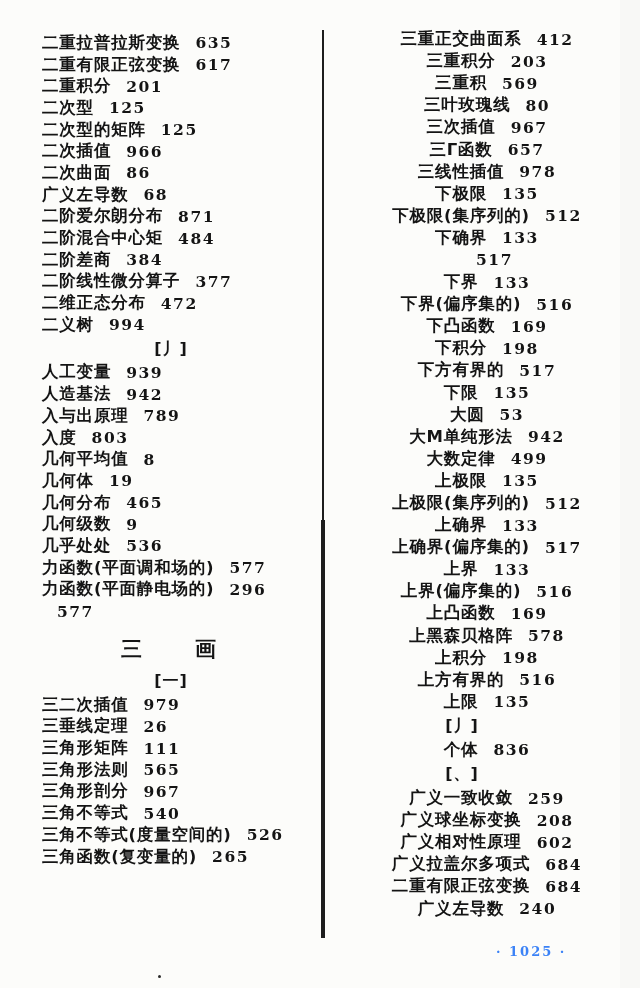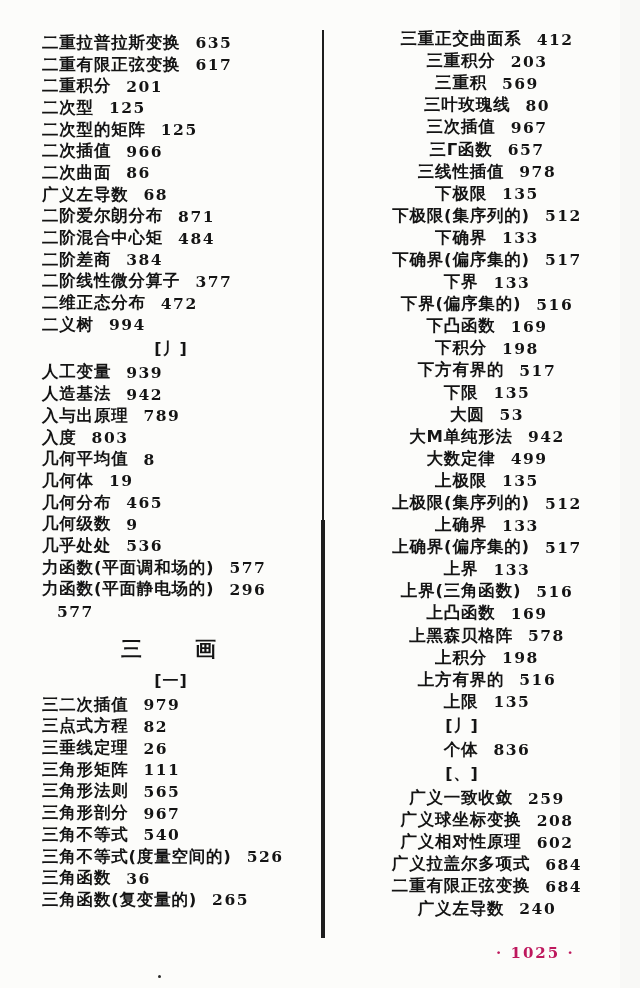--- a/index.html
+++ b/index.html
@@ -68,23 +68,23 @@
   }
   .divider-thin  { left: 322px; top: 30px;  width: 2px; height: 512px; }
   .divider-thick { left: 321px; top: 520px; width: 4px; height: 418px; }
 
   .pageno {
     position: absolute;
     left: 496px;
     top: 944px;
     font-family: "DejaVu Serif", serif;
     font-weight: 700;
-    font-size: 15px;
+    font-size: 13px;
     letter-spacing: 2px;
-    color: #be185d;
+    color: #3b82f6;
   }
   .speck {
     position: absolute;
     left: 158px;
     top: 975px;
     width: 3px;
     height: 3px;
     background: #2a2a2a;
     border-radius: 50%;
   }
@@ -201,24 +201,20 @@
       <div class="section">
         <span>三</span>
         <span>画</span>
       </div>
       <div class="subsection">[一]</div>
       <div class="entry">
         <span class="term">三二次插值</span>
         <span class="pagenum">979</span>
       </div>
       <div class="entry">
-        <span class="term">三点式方程</span>
-        <span class="pagenum">82</span>
-      </div>
-      <div class="entry">
         <span class="term">三垂线定理</span>
         <span class="pagenum">26</span>
       </div>
       <div class="entry">
         <span class="term">三角形矩阵</span>
         <span class="pagenum">111</span>
       </div>
       <div class="entry">
         <span class="term">三角形法则</span>
         <span class="pagenum">565</span>
@@ -229,24 +225,20 @@
       </div>
       <div class="entry">
         <span class="term">三角不等式</span>
         <span class="pagenum">540</span>
       </div>
       <div class="entry">
         <span class="term">三角不等式(度量空间的)</span>
         <span class="pagenum">526</span>
       </div>
       <div class="entry">
-        <span class="term">三角函数</span>
-        <span class="pagenum">36</span>
-      </div>
-      <div class="entry">
         <span class="term">三角函数(复变量的)</span>
         <span class="pagenum">265</span>
       </div>
     </div>
 
   <div class="divider divider-thin"></div>
   <div class="divider divider-thick"></div>
 
   <div class="col col-right" id="col-right">
       <div class="entry">
@@ -283,21 +275,20 @@
       </div>
       <div class="entry">
         <span class="term">下极限(集序列的)</span>
         <span class="pagenum">512</span>
       </div>
       <div class="entry">
         <span class="term">下确界</span>
         <span class="pagenum">133</span>
       </div>
       <div class="entry">
-        <span class="term">下确界(偏序集的)</span>
         <span class="pagenum">517</span>
       </div>
       <div class="entry">
         <span class="term">下界</span>
         <span class="pagenum">133</span>
       </div>
       <div class="entry">
         <span class="term">下界(偏序集的)</span>
         <span class="pagenum">516</span>
       </div>
@@ -343,21 +334,21 @@
       </div>
       <div class="entry">
         <span class="term">上确界(偏序集的)</span>
         <span class="pagenum">517</span>
       </div>
       <div class="entry">
         <span class="term">上界</span>
         <span class="pagenum">133</span>
       </div>
       <div class="entry">
-        <span class="term">上界(三角函数)</span>
+        <span class="term">上界(偏序集的)</span>
         <span class="pagenum">516</span>
       </div>
       <div class="entry">
         <span class="term">上凸函数</span>
         <span class="pagenum">169</span>
       </div>
       <div class="entry">
         <span class="term">上黑森贝格阵</span>
         <span class="pagenum">578</span>
       </div>

